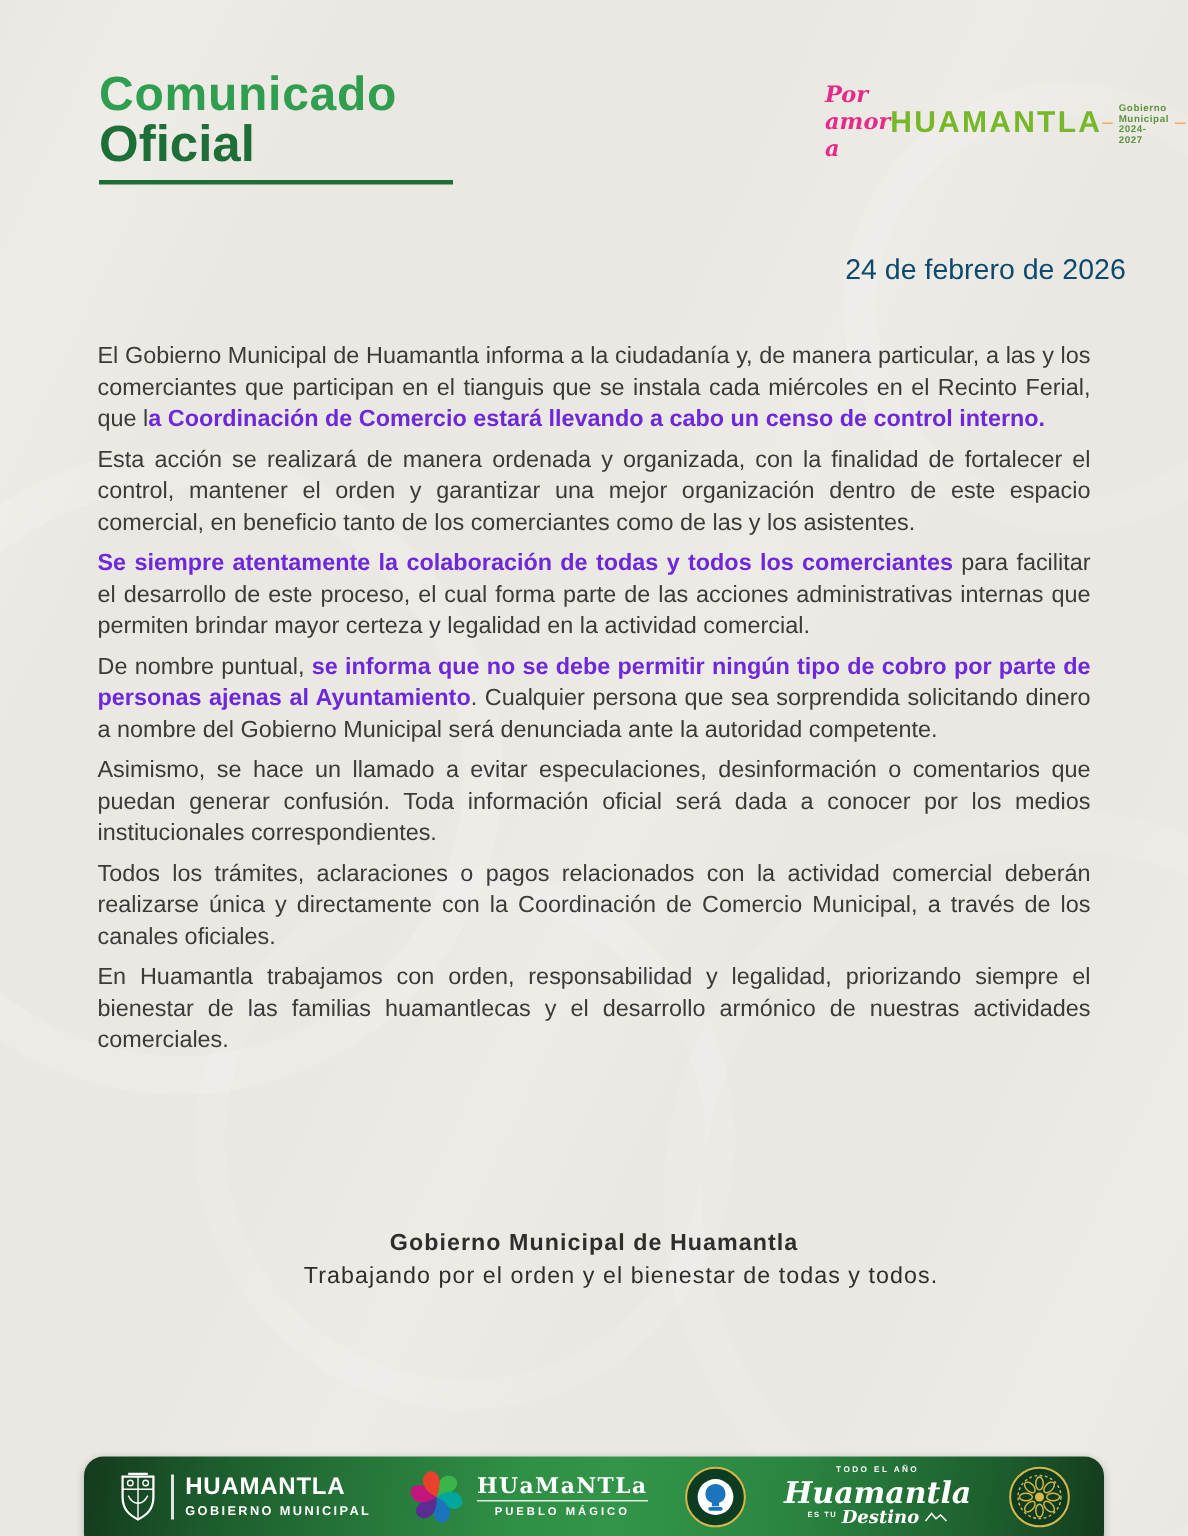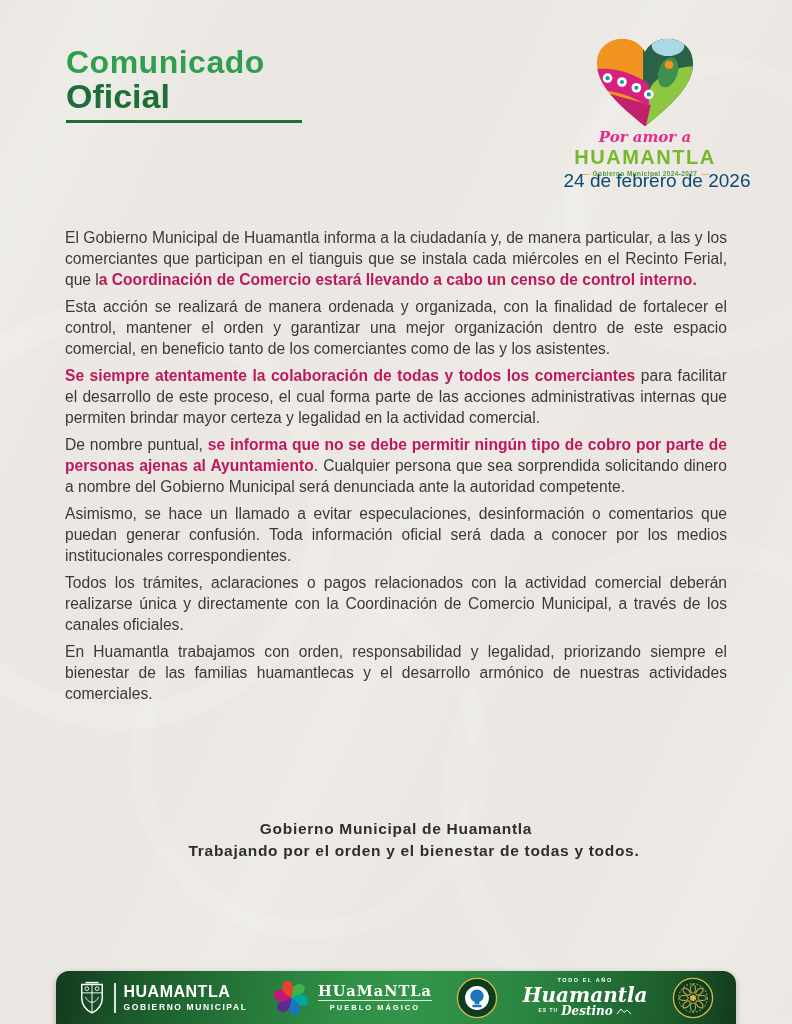--- a/index.html
+++ b/index.html
@@ -20,41 +20,41 @@
       transparent 42%, rgba(255,255,255,.4) 53%, transparent 63%,
       transparent 78%, rgba(255,255,255,.45) 90%, transparent 100%); }
 
   
   .title-block { position:absolute; left:66px; top:46px; width:236px; }
   .title-line1 { font-size:32px; font-weight:800; color:#2f9e4e; letter-spacing:.5px; line-height:1.06; }
   .title-line2 { font-size:34px; font-weight:800; color:#1d6f37; line-height:1.05; margin-top:-1px; }
   .title-underline { height:3px; background:#1d6f37; margin-top:5px; }
 
   
-  .logo-block { position:absolute; top:34px; right:52px; width:190px; display:flex; flex-direction:column; align-items:center; }
+  .logo-block { position:absolute; top:34px; right:52px; width:190px; display:flex; flex-direction:row; align-items:center; }
   .logo-tagline { font-family:"DejaVu Serif", serif; font-style:italic; font-weight:bold;
                   color:#e52a88; font-size:15px; margin-top:-2px; }
   .logo-name { color:#76b82a; font-weight:800; font-size:20px; letter-spacing:1.5px; margin-top:0px; }
   .logo-sub { display:flex; align-items:center; gap:4px; margin-top:1px; }
   .logo-sub .dash { color:#f7941e; font-weight:bold; font-size:7px; }
   .logo-sub .sub-text { color:#58953c; font-size:6.5px; font-weight:bold; letter-spacing:.4px; }
 
   .doc-date { position:absolute; top:170px; right:24px; width:222px; text-align:center;
               font-size:19px; font-weight:500; color:#0c4a6e; }
 
   
   .body-text { position:absolute; left:65px; top:227px; width:662px;
                color:#3b3a38; font-size:15.6px; line-height:21px; text-align:justify; }
   .para { margin:0 0 6px 0; }
-  .para b { font-weight:700; color:#be185d; }
+  .para b { font-weight:700; color:#6d28d9; }
 
   
   .signature { position:absolute; top:820px; left:0; width:100%; text-align:center; color:#2f2e2c; }
   .sig-line1 { font-weight:800; font-size:15.5px; letter-spacing:.7px; }
-  .sig-line2 { font-weight:700; font-size:15.5px; letter-spacing:.7px; margin-top:4px;padding-left:36px; }
+  .sig-line2 { font-weight:400; font-size:15.5px; letter-spacing:.7px; margin-top:4px;padding-left:36px; }
 
   
   .footer-bar { position:absolute; left:56px; right:56px; top:971px; height:64px; border-radius:13px;
     background:linear-gradient(97deg,#143a1d 0%, #1c5b2c 12%, #2f8f45 42%, #339549 52%, #2a8440 70%, #1c5b2c 90%, #143a1d 100%);
     box-shadow:0 2px 6px rgba(0,0,0,.25); }
   .footer-inner { display:flex; align-items:center; justify-content:space-between; height:53px; padding:0 22px; color:#fff; }
   .logo-group { display:flex; align-items:center; gap:8px; }
   .gob-divider { width:1.5px; height:30px; background:rgba(255,255,255,.85); }
   .gob-name { font-size:16px; font-weight:800; letter-spacing:.5px; line-height:1; }
   .gob-sub  { font-size:8.5px; font-weight:600; letter-spacing:1.6px; margin-top:2px; }

